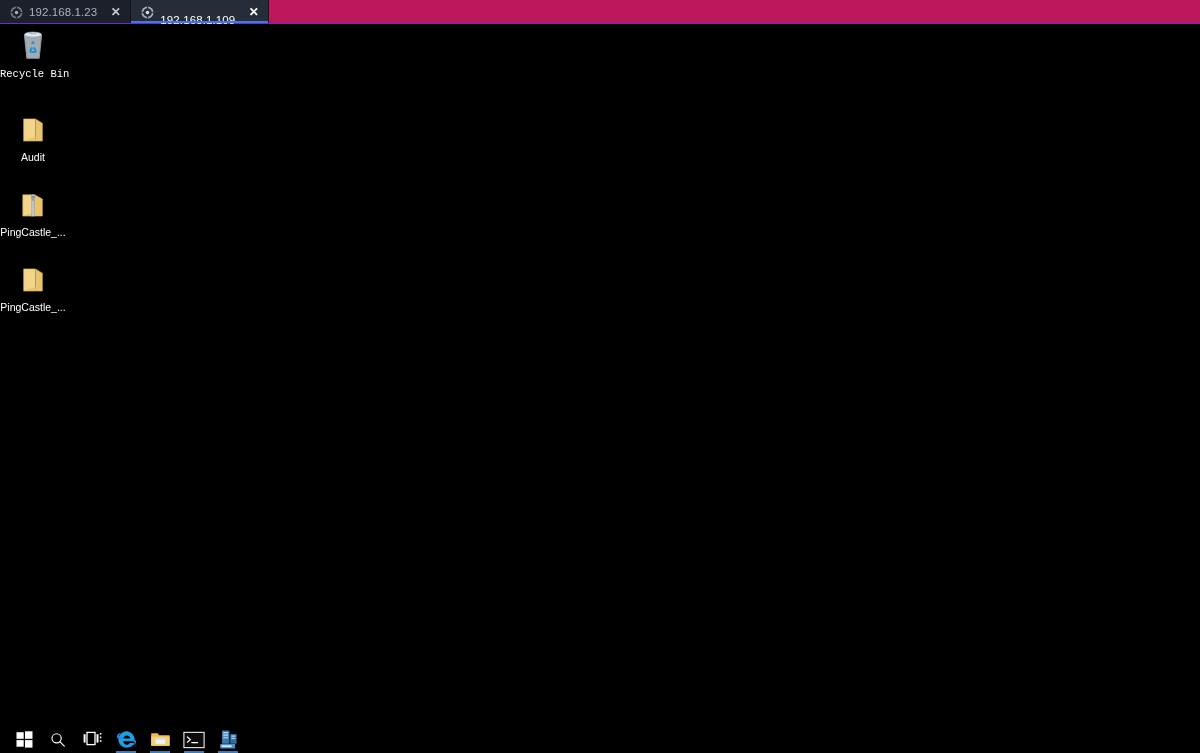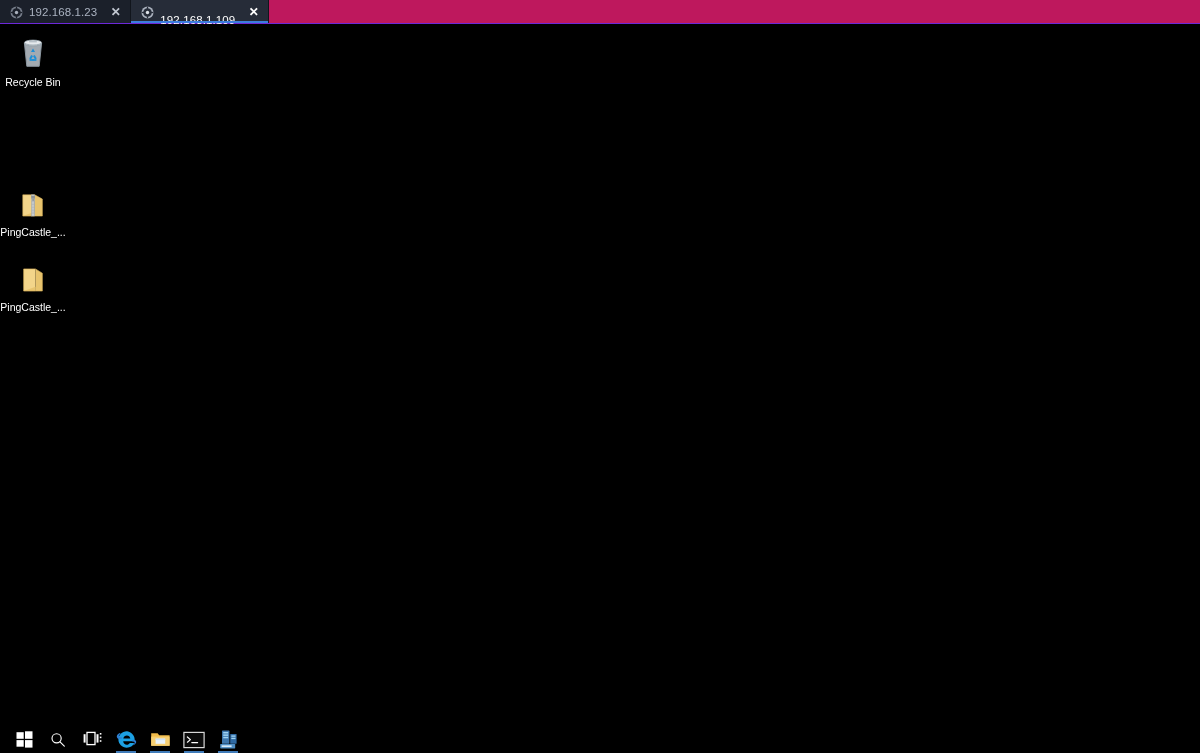--- a/index.html
+++ b/index.html
@@ -175,21 +175,21 @@
       </svg>
     </span>
     <span class="tab-title">192.168.1.109</span>
     <span class="tab-close">✕</span>
   </div>
 
 </div>
 
 <div class="desktop">
 
-  <div class="desk-icon" style="left:0px; top:8px;">
+  <div class="desk-icon" style="left:0px; top:0;font-family:Liberation Mono, monospace;">
     <span class="glyph">
       <svg viewBox="0 0 40 40" width="38" height="38">
         <path d="M11 10 L29 10 L26.5 34 L13.5 34 Z" fill="#b9c2c9" opacity="0.88"></path>
         <path d="M11 10 L29 10 L26.5 34 L13.5 34 Z" fill="none" stroke="#8e9aa3" stroke-width="1"></path>
         <ellipse cx="20" cy="10" rx="9" ry="2.6" fill="#d7dde1" stroke="#8e9aa3" stroke-width="0.8"></ellipse>
         <ellipse cx="20" cy="9" rx="9" ry="2.6" fill="#e6eaed" stroke="#93a0a9" stroke-width="0.8"></ellipse>
         <path d="M16 8.2 L24 8.2" stroke="#9aa6af" stroke-width="0.9"></path>
         <path d="M14.6 13 L16.2 32" stroke="#a3adb5" stroke-width="0.8" opacity=".7"></path>
         <path d="M20 12.6 L20 32.4" stroke="#a3adb5" stroke-width="0.8" opacity=".7"></path>
         <path d="M25.4 13 L23.8 32" stroke="#a3adb5" stroke-width="0.8" opacity=".7"></path>
@@ -198,20 +198,31 @@
           <path d="M16.0 25.8 L18.1 22.1 L20.0 23.2 L17.9 26.9 Z"></path>
           <path d="M24.0 25.8 L21.9 22.1 L20.0 23.2 L22.1 26.9 Z"></path>
           <path d="M16.4 26.4 L20.6 26.4 L20.6 28.3 L16.4 28.3 Z"></path>
           <path d="M19.4 26.4 L23.6 26.4 L23.6 28.3 L19.4 28.3 Z"></path>
         </g>
       </svg>
     </span>
     <span class="label">Recycle Bin</span>
   </div>
 
+  <div class="desk-icon" style="left:0px; top:83px;">
+    <span class="glyph">
+      <svg viewBox="0 0 40 40" width="34" height="34">
+        <path d="M9 7 L23 7 L23 33 L9 33 Z" fill="#f3d58a"></path>
+        <path d="M23 7 L31 12 L31 33 L23 33 Z" fill="#e8c46e"></path>
+        <path d="M9 33 L23 28 L23 33 Z" fill="#e8c46e"></path>
+        <path d="M9 7 L23 7 L31 12 L31 33 L9 33 Z" fill="none" stroke="#d8b35c" stroke-width="0.7"></path>
+      </svg>
+    </span>
+    <span class="label">Audit</span>
+  </div>
 
   <div class="desk-icon" style="left:0px; top:158px;">
     <span class="glyph">
       <svg viewBox="0 0 40 40" width="34" height="34">
         <path d="M8 8 L22 8 L22 33 L8 33 Z" fill="#f3d58a"></path>
         <path d="M22 8 L31 13 L31 33 L22 33 Z" fill="#e8c46e"></path>
         <path d="M8 33 L22 28 L22 33 Z" fill="#e8c46e"></path>
         <path d="M8 8 L22 8 L31 13 L31 33 L8 33 Z" fill="none" stroke="#d8b35c" stroke-width="0.7"></path>
         <rect x="18.3" y="8" width="3.6" height="25" fill="#cfd3d6"></rect>
         <rect x="18.3" y="8" width="3.6" height="25" fill="none" stroke="#9ea4a9" stroke-width="0.6"></rect>

